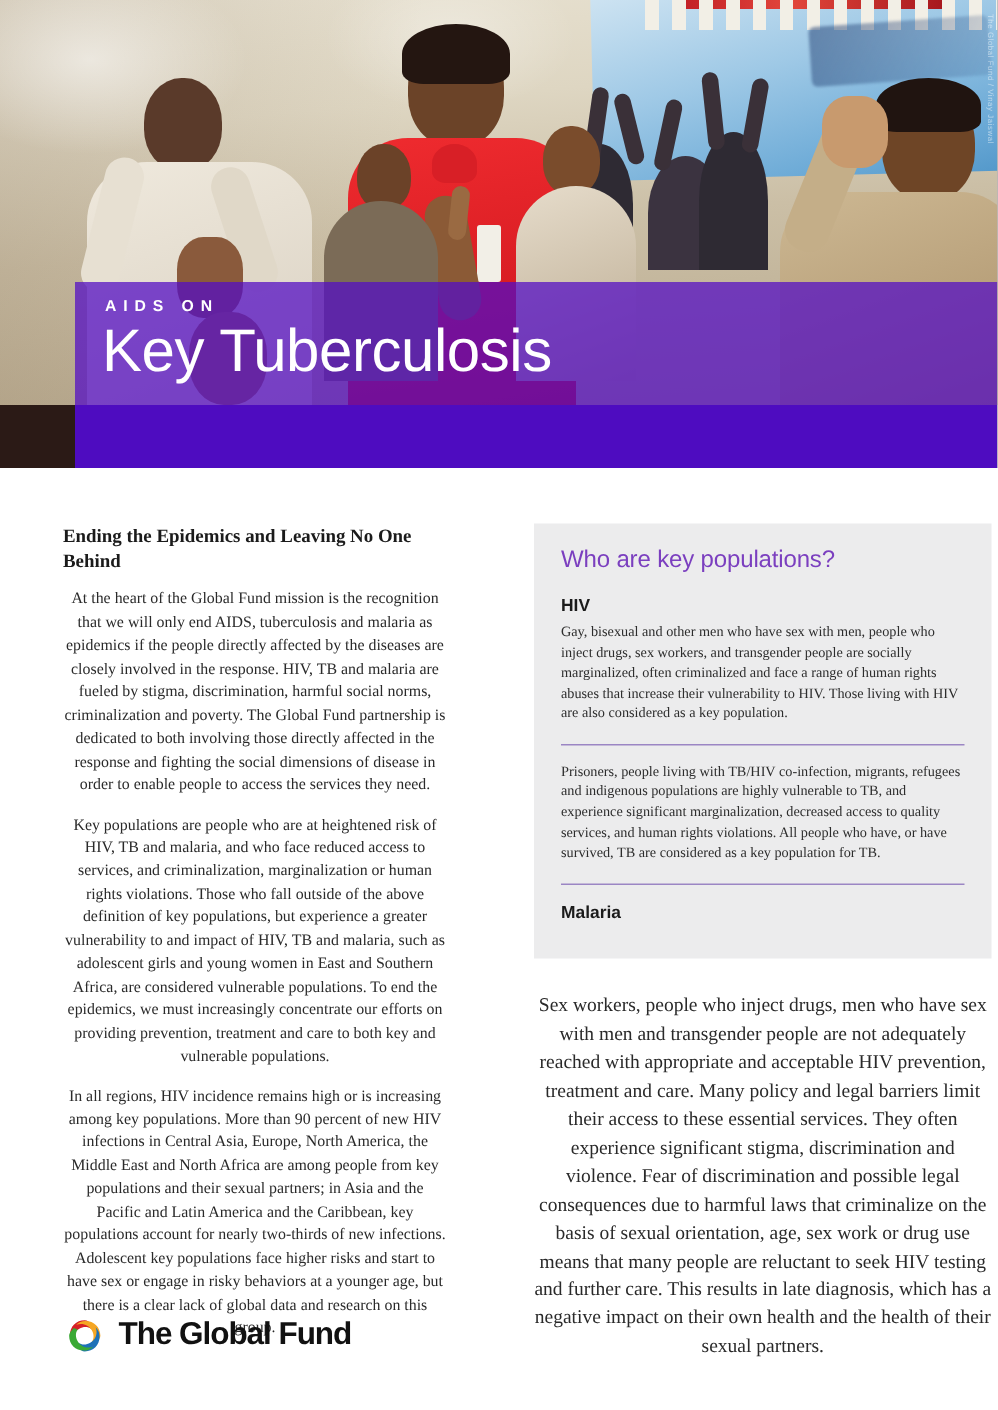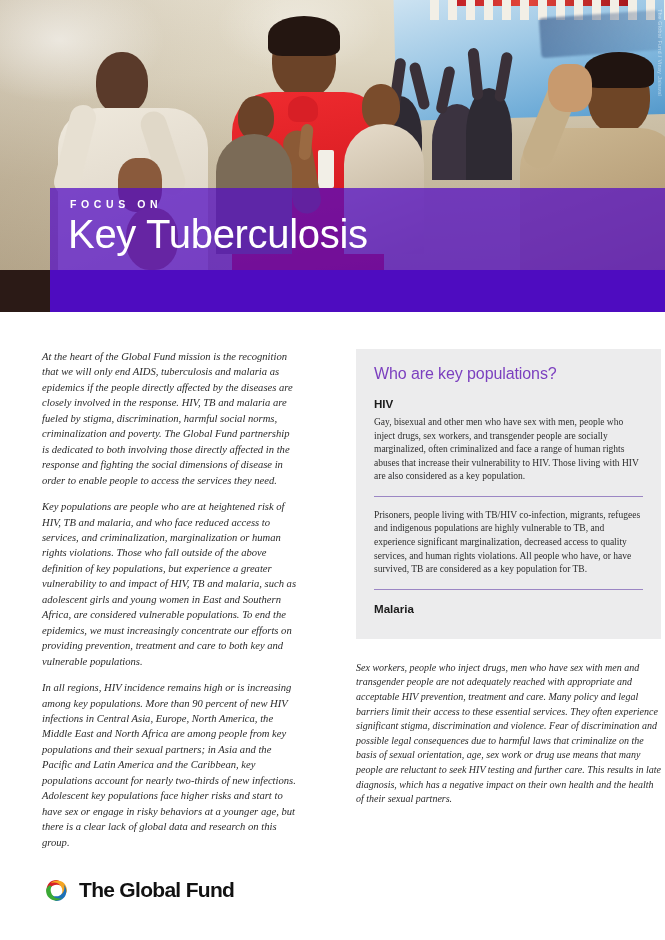--- a/index.html
+++ b/index.html
@@ -151,22 +151,21 @@
     font-size: 12.6px;
     line-height: 1.33;
     margin: 0 0 10px 0;
     color: #1b1b1b;
   }
   .body-p {
     font-size: 10.6px;
     line-height: 1.46;
     margin: 0 0 11px 0;
     color: #2a2a2a;
-    text-align: left;
-    font-style: italic;
+    text-align: center;
   }
   .body-p:last-child { margin-bottom: 0; }
 
   
   .panel {
     background: #ececed;
     padding: 16px 18px 18px 18px;
     width: 269px;
     box-sizing: content-box;
   }
@@ -191,21 +190,21 @@
     margin: 0;
     color: #2d2d2d;
   }
   .divider {
     height: 1px;
     background: #9b86c4;
     margin: 12px 0 12px 0;
   }
   .tail-p {
     margin-top: 22px;
-    font-size: 10px;
+    font-size: 13px;
     line-height: 1.46;
     color: #2a2a2a;
   }
 
   
   .logo {
     position: absolute;
     left: 44px; top: 878px;
     display: flex;
     align-items: flex-start;
@@ -279,25 +278,26 @@
       <div class="body-sh" style="left:216px; top:134px; width:76px; height:120px; background:#7b6b57;"></div>
       <div class="head" style="left:362px; top:84px; width:38px; height:46px; background:#7a4c2c;"></div>
       <div class="body-sh" style="left:344px; top:124px; width:80px; height:130px; background:linear-gradient(160deg,#e6dccb,#b9a98f);"></div>
     </div>
 
     <div class="credit">The Global Fund / Vinay Jaiswal</div>
   </div>
 
   <div class="band-trans"></div>
   <div class="band-solid"></div>
-  <div class="kicker">FOCUS ON</div>
+  <div class="kicker">AIDS ON</div>
   <div class="hero-title">Key Tuberculosis</div>
 </div>
 
 <div class="col-left">
+  <h2 class="sec-head">Ending the Epidemics and Leaving No One Behind</h2>
   <p class="body-p">At the heart of the Global Fund mission is the recognition that we will only end AIDS, tuberculosis and malaria as epidemics if the people directly affected by the diseases are closely involved in the response. HIV, TB and malaria are fueled by stigma, discrimination, harmful social norms, criminalization and poverty. The Global Fund partnership is dedicated to both involving those directly affected in the response and fighting the social dimensions of disease in order to enable people to access the services they need.</p>
   <p class="body-p">Key populations are people who are at heightened risk of HIV, TB and malaria, and who face reduced access to services, and criminalization, marginalization or human rights violations. Those who fall outside of the above definition of key populations, but experience a greater vulnerability to and impact of HIV, TB and malaria, such as adolescent girls and young women in East and Southern Africa, are considered vulnerable populations. To end the epidemics, we must increasingly concentrate our efforts on providing prevention, treatment and care to both key and vulnerable populations.</p>
   <p class="body-p">In all regions, HIV incidence remains high or is increasing among key populations. More than 90 percent of new HIV infections in Central Asia, Europe, North America, the Middle East and North Africa are among people from key populations and their sexual partners; in Asia and the Pacific and Latin America and the Caribbean, key populations account for nearly two-thirds of new infections. Adolescent key populations face higher risks and start to have sex or engage in risky behaviors at a younger age, but there is a clear lack of global data and research on this group.</p>
 </div>
 
 <div class="col-right">
 
   <div class="panel">
     <h2 class="panel-title">Who are key populations?</h2>
 

